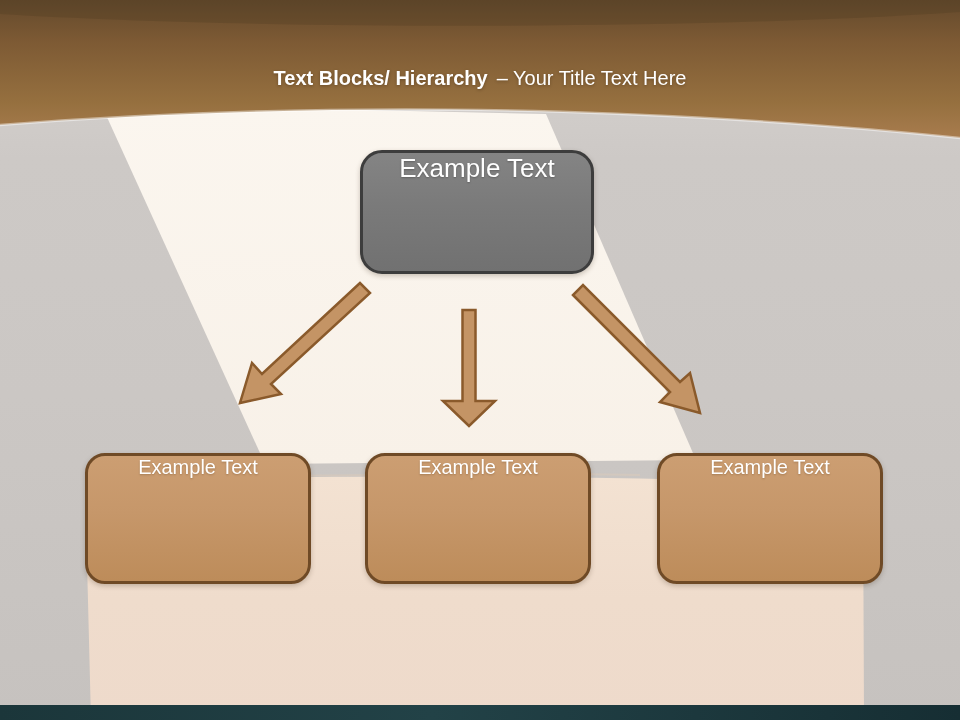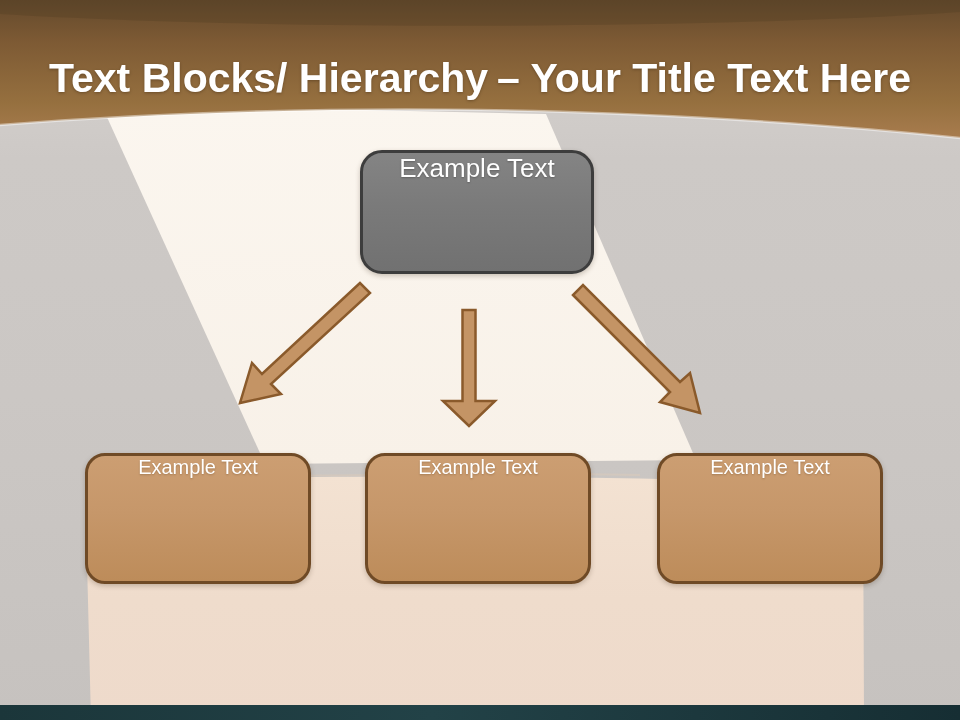--- a/index.html
+++ b/index.html
@@ -7,26 +7,26 @@
     position:relative;width:960px;height:720px;overflow:hidden;
     font-family:"Liberation Sans", sans-serif;
     background:linear-gradient(180deg,#d8d4d1 0%,#cdc9c6 22%,#cbc7c4 55%,#c6c2bf 100%);
   }
   .layer{position:absolute;left:0;top:0;width:960px;height:720px;pointer-events:none;}
   
   .header-svg{position:absolute;left:0;top:0;width:960px;height:150px;}
   .title{
     position:absolute;left:0;top:56px;width:960px;height:44px;
     display:flex;align-items:center;justify-content:center;
-    color:#ffffff;font-size:41px;line-height:44px;
+    color:#ffffff;font-size:20px;line-height:44px;
     text-shadow:0 1px 3px rgba(40,24,8,0.35);
     white-space:nowrap;
   }
   .title .t-bold{font-weight:700;}
-  .title .t-reg{font-weight:700;margin-left:9px;}
+  .title .t-reg{font-weight:400;margin-left:9px;}
   
   .node{
     position:absolute;display:flex;justify-content:center;
     color:#ffffff;text-align:center;
     box-shadow:0 2px 5px rgba(60,40,20,0.25);
   }
   .node-root{
     left:360px;top:150px;width:228px;height:118px;border-radius:22px;
     background:linear-gradient(180deg,#848484 0%,#7a7a7a 45%,#717171 100%);
     border:3px solid #3d3d3d;

